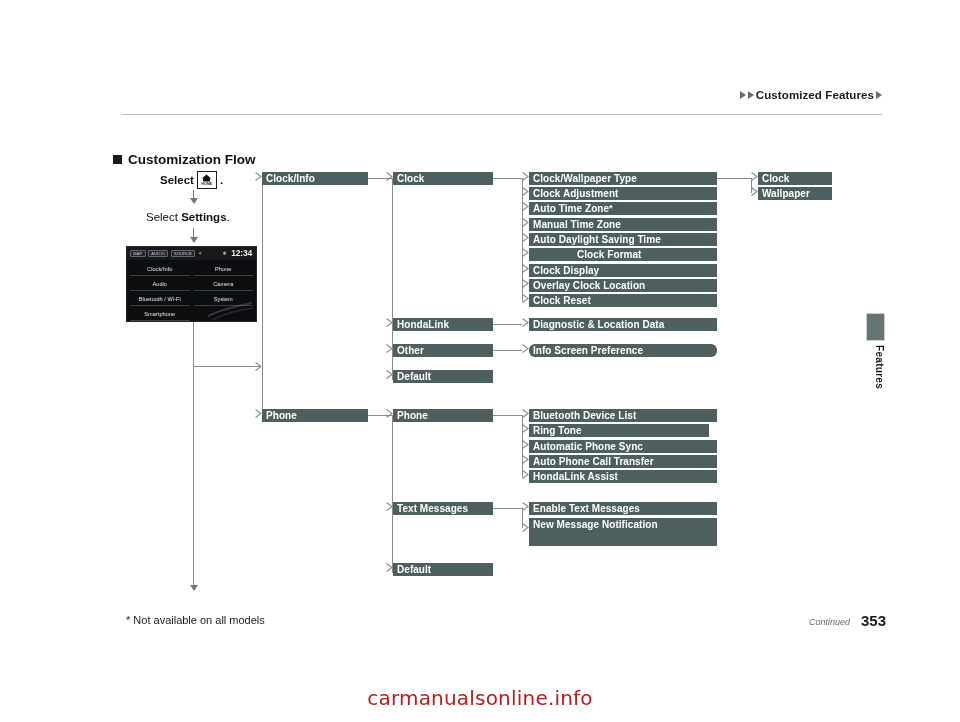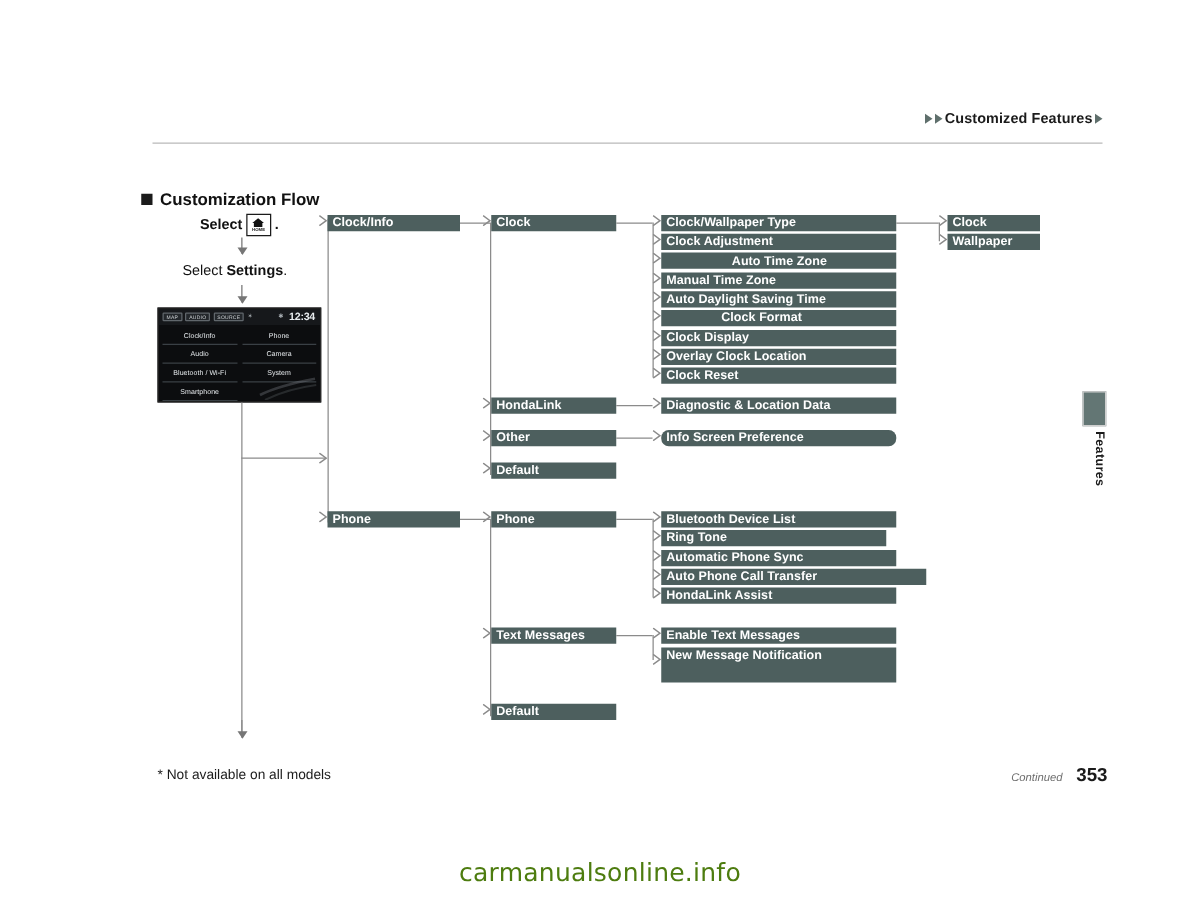--- a/index.html
+++ b/index.html
@@ -298,21 +298,21 @@
     font-weight: bold;
     color: #1b1b1b;
   }
   .watermark {
     position: absolute;
     left: 0;
     right: 0;
     top: 686px;
     text-align: center;
     font-size: 20px;
-    color: #4d7c0f;
+    color: #b91c1c;
     letter-spacing: .2px;
     font-family: "DejaVu Sans", sans-serif;
   }
 </style>
 </head>
 <body>
 
 <div class="page">
 
   <div class="header-crumb">
@@ -477,21 +477,21 @@
   </div>
   <div class="fbox" style="left:529px; top:187px; width:188px; height:13px;">
     <span>Clock Adjustment</span>
   </div>
 
   <div class="arrowhead" style="left:522px; top:202px;">
     <svg width="7" height="9" viewBox="0 0 7 9">
         <path d="M0.5 0.5 L6 4.5 L0.5 8.5" stroke="#8b8b8b" stroke-width="1.1" fill="none"></path>
       </svg>
   </div>
-  <div class="fbox" style="left:529px; top:202px; width:188px; height:13px;flex-direction:column;">
+  <div class="fbox" style="left:529px; top:202px; width:188px; height:13px;">
     <span>Auto Time Zone</span>
       <span class="star">*</span>
   </div>
 
   <div class="arrowhead" style="left:522px; top:218px;">
     <svg width="7" height="9" viewBox="0 0 7 9">
         <path d="M0.5 0.5 L6 4.5 L0.5 8.5" stroke="#8b8b8b" stroke-width="1.1" fill="none"></path>
       </svg>
   </div>
   <div class="fbox" style="left:529px; top:218px; width:188px; height:13px;">
@@ -578,21 +578,21 @@
         <path d="M0.5 0.5 L6 4.5 L0.5 8.5" stroke="#8b8b8b" stroke-width="1.1" fill="none"></path>
       </svg>
   </div>
   <div class="fbox" style="left:529px; top:440px; width:188px; height:13px;">Automatic Phone Sync</div>
 
   <div class="arrowhead" style="left:522px; top:455px;">
     <svg width="7" height="9" viewBox="0 0 7 9">
         <path d="M0.5 0.5 L6 4.5 L0.5 8.5" stroke="#8b8b8b" stroke-width="1.1" fill="none"></path>
       </svg>
   </div>
-  <div class="fbox" style="left:529px; top:455px; width:212px; height:13px;">Auto Phone Call Transfer</div>
+  <div class="fbox" style="left:529px; top:455px; width:188px; height:13px;">Auto Phone Call Transfer</div>
 
   <div class="arrowhead" style="left:522px; top:470px;">
     <svg width="7" height="9" viewBox="0 0 7 9">
         <path d="M0.5 0.5 L6 4.5 L0.5 8.5" stroke="#8b8b8b" stroke-width="1.1" fill="none"></path>
       </svg>
   </div>
   <div class="fbox" style="left:529px; top:470px; width:188px; height:13px;">HondaLink Assist</div>
 
   <div class="vline" style="left:522px; top:508px; height:20px;"></div>
 

